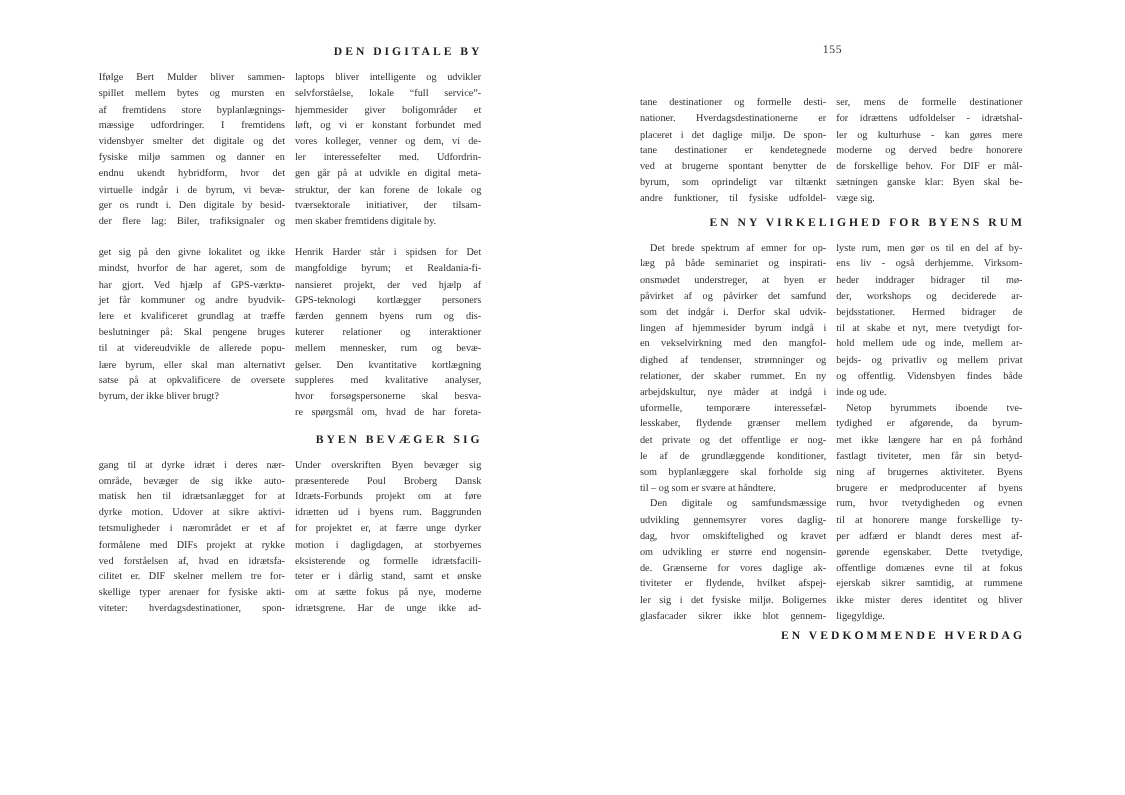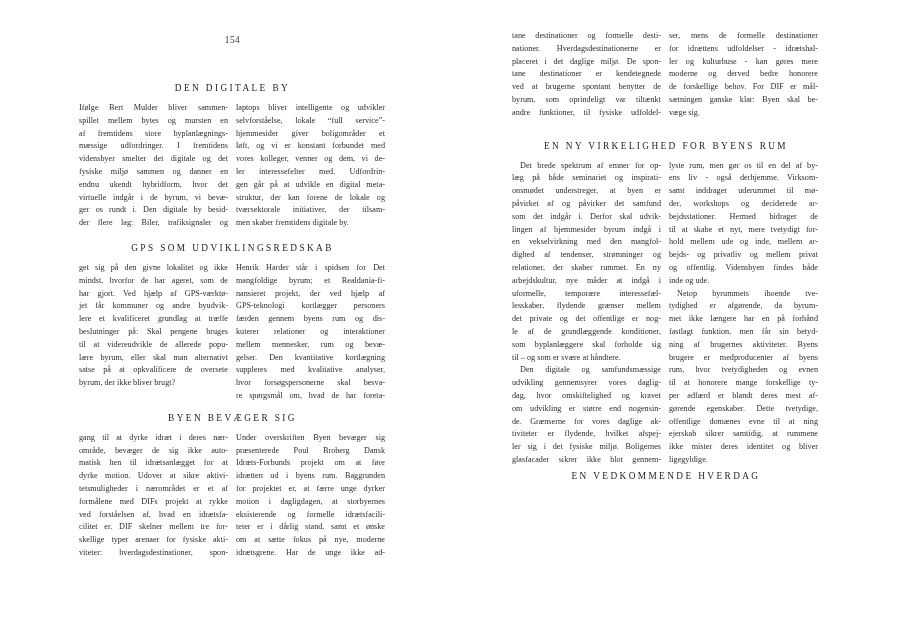--- a/index.html
+++ b/index.html
@@ -14,43 +14,42 @@
   #page-155{left:512px;width:308px;}
   .pagenum{
     margin-top:34px;text-align:center;font-size:9.3px;line-height:12px;
     color:#333;letter-spacing:0.5px;
   }
   .sec{margin-top:12px;}
   #page-154 .sec-0{margin-top:36px;}
   #page-154 .sec-1{margin-top:12px;}
   #page-154 .sec-2{margin-top:9px;}
   #page-155 .sec-0{margin-top:30px;}
-  #page-155 .sec-1{margin-top:20px;}
+  #page-155 .sec-1{margin-top:7px;}
   #page-155 .sec-2{margin-top:3px;}
   .heading{
-    text-align:center;font-size:9.3px;line-height:12px;letter-spacing:2.4px;
-    color:#1f1f1f;margin-bottom:8px;white-space:nowrap;
+    text-align:right;font-size:9.3px;line-height:12px;letter-spacing:2.4px;
+    color:#1f1f1f;margin-bottom:8px;white-space:nowrap;font-weight:bold;
   }
   .cols{display:flex;gap:8px;align-items:flex-start;}
   .col{flex:0 0 149px;width:149px;}
   .para{margin:0;}
   .line{
     font-size:8.2px;line-height:12.8px;
     text-align:justify;text-align-last:justify;
     hyphens:none;
   }
   .line.last{text-align:left;text-align-last:left;}
   .line.ind{text-indent:8px;}
 </style>
 </head>
 <body>
 
 <div class="spread">
   <div class="page" id="page-154">
-      <div class="pagenum">154</div>
       <div class="sec sec-0">
         <div class="heading">DEN DIGITALE BY</div>
         <div class="cols">
           <div class="col">
             <div class="para">
               <div class="line">Ifølge Bert Mulder bliver sammen-</div>
               <div class="line">spillet mellem bytes og mursten en</div>
               <div class="line">af fremtidens store byplanlægnings-</div>
               <div class="line">mæssige udfordringer. I fremtidens</div>
               <div class="line">vidensbyer smelter det digitale og det</div>
@@ -71,21 +70,20 @@
               <div class="line">ler interessefelter med. Udfordrin-</div>
               <div class="line">gen går på at udvikle en digital meta-</div>
               <div class="line">struktur, der kan forene de lokale og</div>
               <div class="line">tværsektorale initiativer, der tilsam-</div>
               <div class="line last">men skaber fremtidens digitale by.</div>
             </div>
           </div>
         </div>
       </div>
       <div class="sec sec-1">
-        <div class="heading">GPS SOM UDVIKLINGSREDSKAB</div>
         <div class="cols">
           <div class="col">
             <div class="para">
               <div class="line">get sig på den givne lokalitet og ikke</div>
               <div class="line">mindst, hvorfor de har ageret, som de</div>
               <div class="line">har gjort. Ved hjælp af GPS-værktø-</div>
               <div class="line">jet får kommuner og andre byudvik-</div>
               <div class="line">lere et kvalificeret grundlag at træffe</div>
               <div class="line">beslutninger på: Skal pengene bruges</div>
               <div class="line">til at videreudvikle de allerede popu-</div>
@@ -139,20 +137,21 @@
               <div class="line">eksisterende og formelle idrætsfacili-</div>
               <div class="line">teter er i dårlig stand, samt et ønske</div>
               <div class="line">om at sætte fokus på nye, moderne</div>
               <div class="line">idrætsgrene. Har de unge ikke ad-</div>
             </div>
           </div>
         </div>
       </div>
     </div>
   <div class="page" id="page-155">
+      <div class="pagenum">155</div>
       <div class="sec sec-0">
         <div class="cols">
           <div class="col">
             <div class="para">
               <div class="line">tane destinationer og formelle desti-</div>
               <div class="line">nationer. Hverdagsdestinationerne er</div>
               <div class="line">placeret i det daglige miljø. De spon-</div>
               <div class="line">tane destinationer er kendetegnede</div>
               <div class="line">ved at brugerne spontant benytter de</div>
               <div class="line">byrum, som oprindeligt var tiltænkt</div>
@@ -202,41 +201,41 @@
               <div class="line">de. Grænserne for vores daglige ak-</div>
               <div class="line">tiviteter er flydende, hvilket afspej-</div>
               <div class="line">ler sig i det fysiske miljø. Boligernes</div>
               <div class="line">glasfacader sikrer ikke blot gennem-</div>
             </div>
           </div>
           <div class="col">
             <div class="para">
               <div class="line">lyste rum, men gør os til en del af by-</div>
               <div class="line">ens liv - også derhjemme. Virksom-</div>
-              <div class="line">samt inddrager uderummet til mø-</div>
+              <div class="line">heder inddrager bidrager til mø-</div>
               <div class="line">der, workshops og deciderede ar-</div>
               <div class="line">bejdsstationer. Hermed bidrager de</div>
               <div class="line">til at skabe et nyt, mere tvetydigt for-</div>
               <div class="line">hold mellem ude og inde, mellem ar-</div>
               <div class="line">bejds- og privatliv og mellem privat</div>
               <div class="line">og offentlig. Vidensbyen findes både</div>
               <div class="line last">inde og ude.</div>
             </div>
             <div class="para">
               <div class="line ind">Netop byrummets iboende tve-</div>
               <div class="line">tydighed er afgørende, da byrum-</div>
               <div class="line">met ikke længere har en på forhånd</div>
-              <div class="line">fastlagt funktion, men får sin betyd-</div>
+              <div class="line">fastlagt tiviteter, men får sin betyd-</div>
               <div class="line">ning af brugernes aktiviteter. Byens</div>
               <div class="line">brugere er medproducenter af byens</div>
               <div class="line">rum, hvor tvetydigheden og evnen</div>
               <div class="line">til at honorere mange forskellige ty-</div>
               <div class="line">per adfærd er blandt deres mest af-</div>
               <div class="line">gørende egenskaber. Dette tvetydige,</div>
-              <div class="line">offentlige domænes evne til at ning</div>
+              <div class="line">offentlige domænes evne til at fokus</div>
               <div class="line">ejerskab sikrer samtidig, at rummene</div>
               <div class="line">ikke mister deres identitet og bliver</div>
               <div class="line last">ligegyldige.</div>
             </div>
           </div>
         </div>
       </div>
       <div class="sec sec-2">
         <div class="heading">EN VEDKOMMENDE HVERDAG</div>
         <div class="cols">

